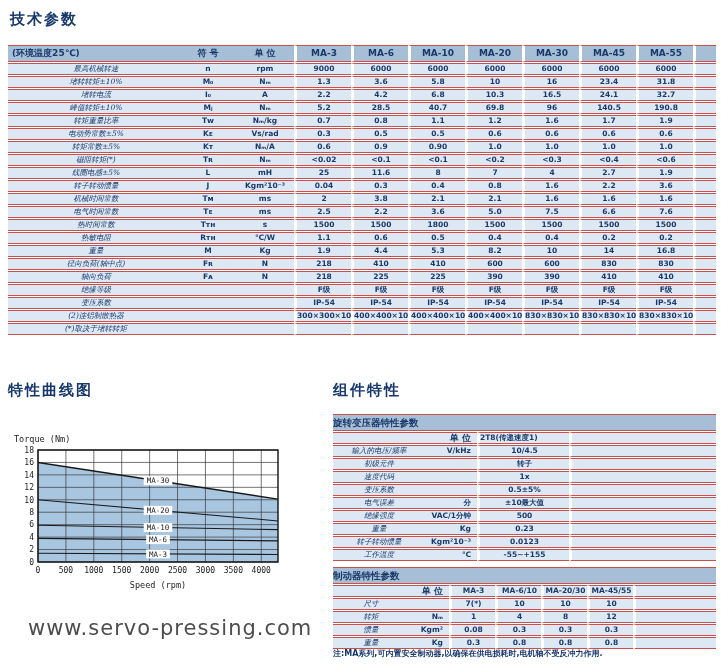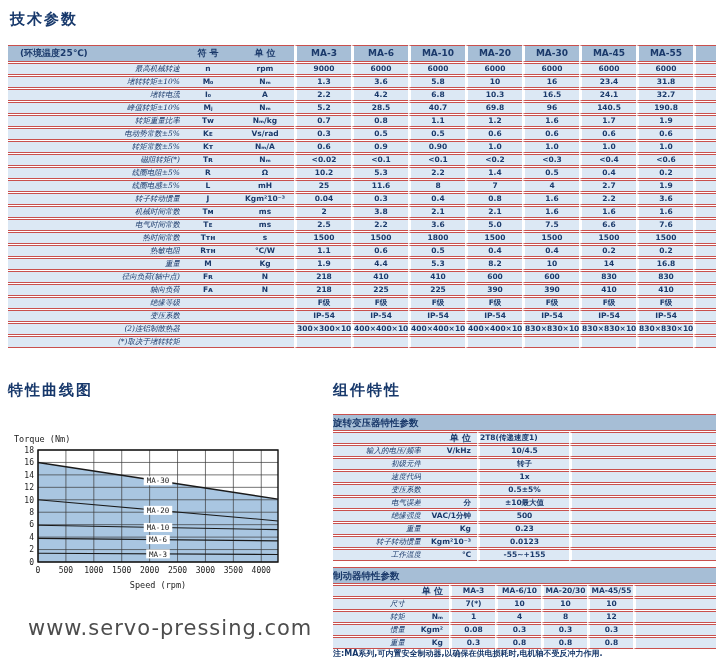--- a/index.html
+++ b/index.html
@@ -20,27 +20,27 @@
     background:#dce8f4;color:#1b3a6b;overflow:hidden;white-space:nowrap;
   }
   table.spec .hdr{
     background:#a6bed6;font-weight:bold;font-size:9px;height:15px;line-height:15px;
   }
   table.spec .bar{
     background:#a6bed6;font-weight:bold;font-size:9.5px;height:15px;line-height:15px;
     text-align:left;
   }
   .c-label{font-style:italic;font-family:"DejaVu Serif","Liberation Serif",serif;
-    text-align:right;padding-left:4px !important;}
+    text-align:center;padding-left:4px !important;}
   .c-sym{text-align:center;font-weight:bold;}
   .c-unit{text-align:center;font-weight:bold;}
   .c-val{text-align:center;font-weight:bold;border-left:3px solid #fff !important;}
   .c-blank{border-left:3px solid #fff !important;}
   .r-unit{text-align:right;padding-right:6px !important;font-weight:bold;}
-  .hdr.l{text-align:left;padding-left:12px;}
+  .hdr.l{text-align:left;padding-left:4px;}
   #tech-table{position:absolute;left:8px;top:44px;width:708px;}
   
   #chart-wrap{position:absolute;left:8px;top:428px;width:320px;height:175px;}
   #chart-wrap svg{font-family:"DejaVu Sans Mono","Liberation Mono",monospace;}
   
   #resolver-table{position:absolute;left:333px;top:413px;width:383px;}
   #brake-table{position:absolute;left:333px;top:566px;width:383px;}
   #brake-note{
     position:absolute;left:333px;top:648px;width:390px;font-size:8px;
     font-weight:bold;color:#17386b;white-space:nowrap;
@@ -180,33 +180,20 @@
         <td class="c-label">磁阻转矩(*)</td>
         <td class="c-sym">Tʀ</td>
         <td class="c-unit">Nₘ</td>
         <td class="c-val">&lt;0.02</td>
         <td class="c-val">&lt;0.1</td>
         <td class="c-val">&lt;0.1</td>
         <td class="c-val">&lt;0.2</td>
         <td class="c-val">&lt;0.3</td>
         <td class="c-val">&lt;0.4</td>
         <td class="c-val">&lt;0.6</td>
-        <td class="c-blank"></td>
-      </tr>
-      <tr>
-        <td class="c-label">线圈电阻±5%</td>
-        <td class="c-sym">R</td>
-        <td class="c-unit">Ω</td>
-        <td class="c-val">10.2</td>
-        <td class="c-val">5.3</td>
-        <td class="c-val">2.2</td>
-        <td class="c-val">1.4</td>
-        <td class="c-val">0.5</td>
-        <td class="c-val">0.4</td>
-        <td class="c-val">0.2</td>
         <td class="c-blank"></td>
       </tr>
       <tr>
         <td class="c-label">线圈电感±5%</td>
         <td class="c-sym">L</td>
         <td class="c-unit">mH</td>
         <td class="c-val">25</td>
         <td class="c-val">11.6</td>
         <td class="c-val">8</td>
         <td class="c-val">7</td>

